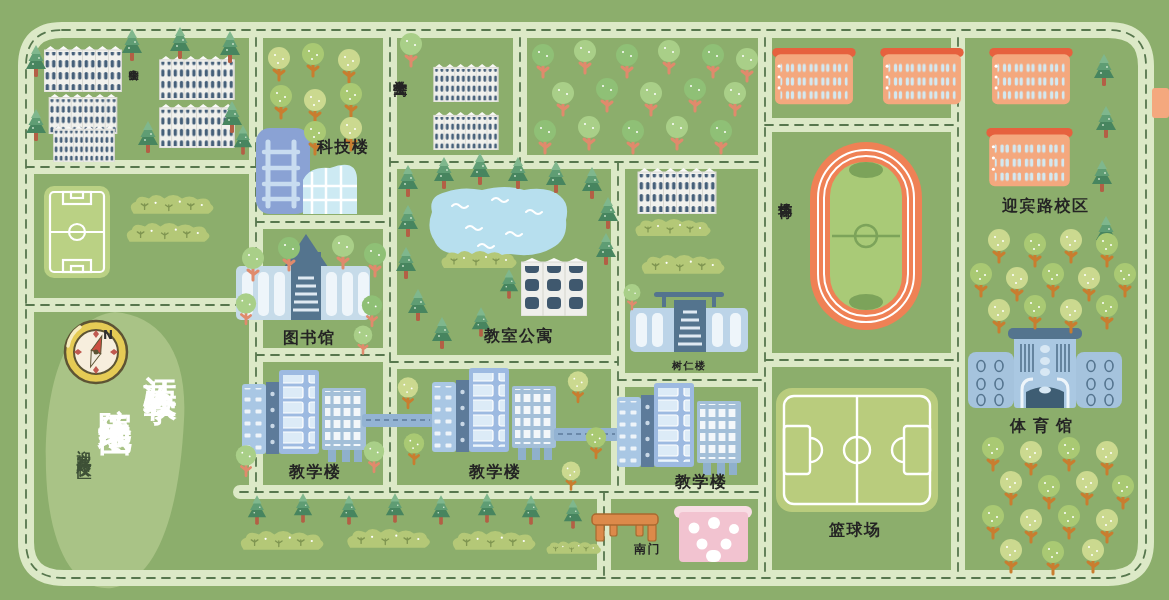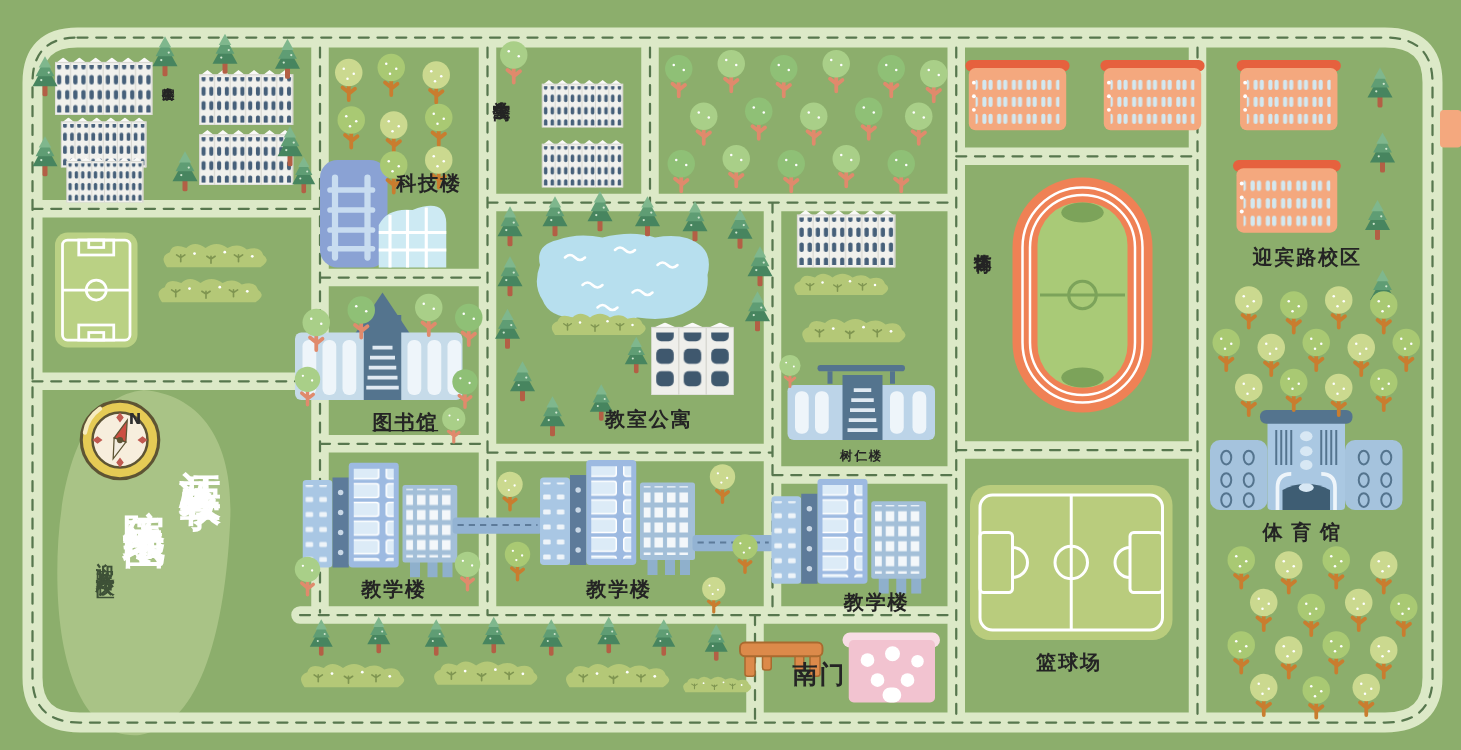--- a/index.html
+++ b/index.html
@@ -438,29 +438,29 @@
     <use href="#hedge" x="236" y="530" width="90" height="22"></use>
         <use href="#hedge" x="340" y="528" width="95" height="22"></use>
     <use href="#hedge" x="448" y="530" width="90" height="22"></use>
         <use href="#hedge" x="544" y="538" width="58" height="20"></use>
   </g>
 </svg>
 
   <div class="lbl v" style="left:128px;top:62px;">学生公寓</div>
   <div class="lbl v" style="left:392px;top:70px;font-size:14px;">学生公寓</div>
   <div class="lbl" style="left:317px;top:138px;font-size:16px;">科技楼</div>
-  <div class="lbl" style="left:298px;top:329px;font-size:16px;text-decoration:underline;">图书馆</div>
+  <div class="lbl" style="left:283px;top:329px;font-size:16px;">图书馆</div>
   <div class="lbl" style="left:484px;top:327px;font-size:16px;">教室公寓</div>
   <div class="lbl" style="left:672px;top:360px;">树仁楼</div>
   <div class="lbl" style="left:289px;top:463px;font-size:16px;">教学楼</div>
   <div class="lbl" style="left:469px;top:463px;font-size:16px;">教学楼</div>
   <div class="lbl" style="left:675px;top:473px;font-size:16px;">教学楼</div>
   <div class="lbl v" style="left:777px;top:192px;font-size:14px;">体育场</div>
   <div class="lbl" style="left:1002px;top:197px;font-size:16px;">迎宾路校区</div>
   <div class="lbl sp" style="left:1010px;top:417px;font-size:16px;text-align:center;">体育馆</div>
   <div class="lbl" style="left:829px;top:521px;font-size:16px;text-align:center;">篮球场</div>
-  <div class="lbl" style="left:634px;top:528px;font-size:20px;">南门</div>
+  <div class="lbl" style="left:634px;top:543px;font-size:12px;">南门</div>
 
   <div class="title-col" style="left:144px;top:350px;">江苏农牧学</div>
   <div class="title-col" style="left:99px;top:382px;">院手绘地图</div>
   <div class="subtitle" style="left:74px;top:437px;">迎宾路校区</div>
   <div class="compass-n" style="left:103px;top:328px;">N</div>
 </div>
 
 </body></html>

